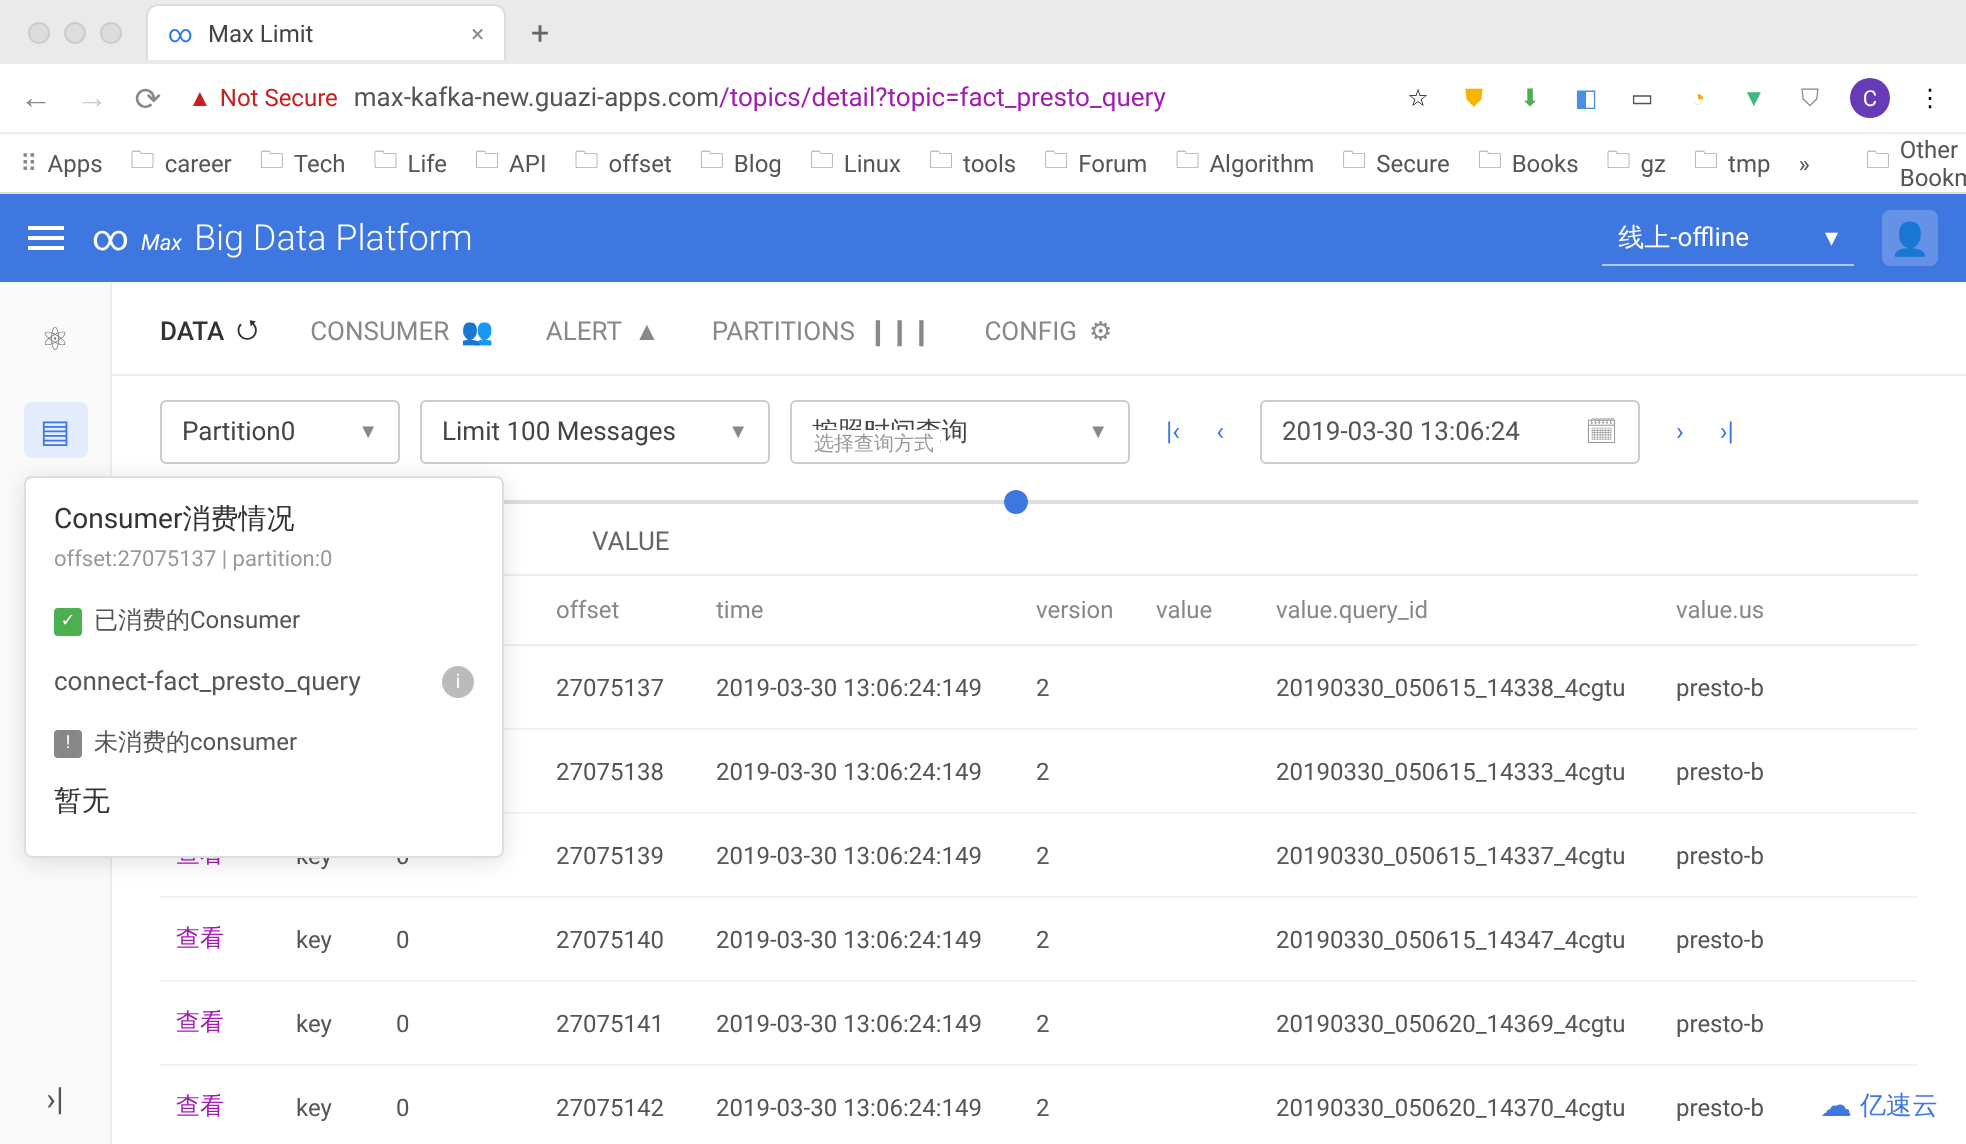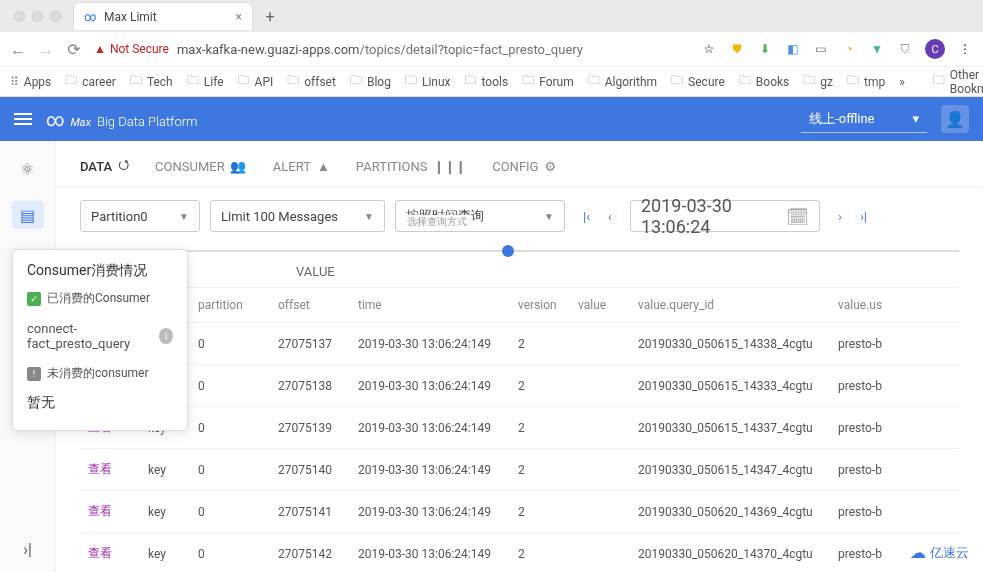--- a/index.html
+++ b/index.html
@@ -14,37 +14,37 @@
 .tab .fav { width: 14px; height: 14px; color: #2c7be5; font-size: 12px; display:flex; align-items:center; }
 .tab .close { margin-left: auto; color: #888; }
 .newtab { width: 22px; height: 22px; display: flex; align-items: center; justify-content: center; color: #666; border-radius: 50%; }
 
 .addr-row { display: flex; align-items: center; height: 34px; padding: 0 10px; gap: 12px; }
 .nav-ico { color: #888; width: 16px; text-align: center; }
 .nav-ico.fwd { color: #ccc; }
 .addrbox { flex: 1; display: flex; align-items: center; gap: 8px; font-size: 13px; color: #555; }
 .nsec { color: #c5221f; font-size: 12px; display: flex; align-items: center; gap: 4px; }
 .url { color: #555; }
-.url .dim { color: #737373; }
+.url .dim { color: #a21caf; }
 .ext-row { display: flex; gap: 12px; align-items: center; }
 .ext { width: 16px; height: 16px; display:flex; align-items:center; justify-content:center; font-size:12px; }
 .avatar-c { width: 20px; height: 20px; border-radius: 50%; background: #673ab7; color: #fff; display: flex; align-items: center; justify-content: center; font-size: 11px; }
 
 .bm-row { display: flex; align-items: center; height: 30px; padding: 0 10px; gap: 14px; font-size: 12px; color: #555; border-top: 1px solid #eee; }
 .bm { display: flex; align-items: center; gap: 5px; }
 .bm .ficon { color: #888; }
 .bm-row .spacer { flex: 1; }
 
 
 .appbar { height: 44px; background: #3f77e0; color: #fff; display: flex; align-items: center; padding: 0 14px; gap: 14px; }
 .hamburger { display: flex; flex-direction: column; gap: 3px; }
 .hamburger div { width: 18px; height: 2px; background: #fff; }
 .brand { display: flex; align-items: baseline; gap: 6px; }
 .brand .max { font-size: 11px; font-style: italic; }
-.brand .title { font-size: 13px; font-weight: 300; }
+.brand .title { font-size: 18px; font-weight: 300; }
 .appbar .spacer { flex: 1; }
 .env-select { border-bottom: 1px solid rgba(255,255,255,0.6); padding: 4px 8px; font-size: 13px; display: flex; align-items: center; gap: 38px; }
 .user-ico { width: 28px; height: 28px; background: rgba(255,255,255,0.2); border-radius: 4px; display: flex; align-items: center; justify-content: center; }
 
 
 .layout { display: flex; height: calc(572px - 32px - 34px - 30px - 44px); position: relative; }
 .sidebar { width: 56px; background: #fafafa; border-right: 1px solid #eee; display: flex; flex-direction: column; align-items: center; padding-top: 14px; gap: 18px; position: relative; }
 .sb-item { width: 32px; height: 28px; display: flex; align-items: center; justify-content: center; color: #777; border-radius: 4px; }
 .sb-item.active { background: #e3ecfb; color: #3f77e0; }
 .sb-collapse { margin-top: auto; margin-bottom: 14px; color: #555; }
@@ -55,40 +55,40 @@
 .page-tabs { display: flex; gap: 26px; padding: 14px 24px 10px; border-bottom: 1px solid #eee; font-size: 13px; color: #888; }
 .ptab { display: flex; align-items: center; gap: 6px; }
 .ptab.active { color: #333; font-weight: 500; }
 
 
 .toolbar { display: flex; align-items: center; gap: 10px; padding: 12px 24px; position: relative; }
 .sel { border: 1px solid #ccc; border-radius: 3px; height: 32px; display: flex; align-items: center; justify-content: space-between; padding: 0 10px; font-size: 13px; color: #444; position: relative; }
 .sel .arrow { color: #888; font-size: 10px; }
 .sel-label { position: absolute; top: -8px; left: 8px; background: #fff; font-size: 10px; color: #999; padding: 0 3px; margin-top: 22px; }
 .pager { display: flex; align-items: center; gap: 18px; color: #3f77e0; font-size: 13px; padding: 0 8px; }
-.datebox { border: 1px solid #ccc; border-radius: 3px; height: 32px; padding: 0 10px; font-size: 18px; color: #555; display: flex; align-items: center; width: 190px; gap: 8px; justify-content: flex-end; }
+.datebox { border: 1px solid #ccc; border-radius: 3px; height: 32px; padding: 0 10px; font-size: 13px; color: #555; display: flex; align-items: center; width: 190px; gap: 8px; justify-content: flex-end; }
 .cal-icon { margin-left: auto; color: #999; }
 
 
 .slider-wrap { padding: 6px 24px 4px; position: relative; }
 .slider-line { height: 2px; background: #ddd; position: relative; }
 .slider-knob { width: 12px; height: 12px; background: #3f77e0; border-radius: 50%; position: absolute; top: -5px; left: 48%; }
 
 
 .sec-label { padding: 8px 24px 8px 240px; font-size: 13px; color: #666; }
 
 
 .tbl { width: 100%; border-collapse: collapse; font-size: 12px; color: #555; }
 .tbl th { text-align: left; font-weight: 400; color: #888; padding: 10px 8px; border-bottom: 1px solid #eee; border-top: 1px solid #eee; }
 .tbl td { padding: 12px 8px; border-bottom: 1px solid #f3f3f3; }
 .tbl td.action a { color: #a21caf; text-decoration: none; }
 .tbl-wrap { padding: 0 24px; overflow: hidden; }
 
 
-.hover-panel { position: absolute; left: 12px; top: 249px; width: 176px; background: #fff; border: 1px solid #ddd; border-radius: 4px; box-shadow: 0 2px 12px rgba(0,0,0,0.12); padding: 12px 14px; font-size: 13px; color: #555; z-index: 50; }
+.hover-panel { position: absolute; left: 12px; top: 238px; width: 240px; background: #fff; border: 1px solid #ddd; border-radius: 4px; box-shadow: 0 2px 12px rgba(0,0,0,0.12); padding: 12px 14px; font-size: 13px; color: #555; z-index: 50; }
 .hover-panel .hp-title { font-size: 14px; color: #333; margin-bottom: 4px; }
 .hover-panel .hp-sub { font-size: 11px; color: #999; margin-bottom: 10px; }
 .hover-panel .hp-sec { display: flex; align-items: center; gap: 6px; padding: 6px 0; font-size: 12px; }
 .hp-badge-g { width: 14px; height: 14px; background: #4caf50; border-radius: 2px; display: inline-flex; align-items: center; justify-content: center; color: #fff; font-size: 9px; }
 .hp-badge-d { width: 14px; height: 14px; background: #888; border-radius: 2px; display: inline-flex; align-items: center; justify-content: center; color: #fff; font-size: 9px; }
 .hp-info { width: 16px; height: 16px; border-radius: 50%; background: #bbb; color: #fff; display: inline-flex; align-items: center; justify-content: center; font-size: 10px; }
 .hp-row { display: flex; align-items: center; justify-content: space-between; padding: 8px 0; }
 
 .watermark { position: absolute; right: 14px; bottom: 10px; color: #3f77e0; font-size: 13px; display: flex; align-items: center; gap: 4px; z-index: 60; }
 .wm-logo { font-size: 16px; }
@@ -388,20 +388,21 @@
               <td>presto-b</td>
             </tr>
           </tbody>
       </table>
     </div>
   </div>
 </div>
 
 <div class="hover-panel">
   <div class="hp-title">Consumer消费情况</div>
+  <div class="hp-sub">offset:27075137 | partition:0</div>
   <div class="hp-sec">
     <span class="hp-badge-g">✓</span>
     <span>已消费的Consumer</span>
   </div>
   <div class="hp-row">
     <span>connect-fact_presto_query</span>
     <span class="hp-info">i</span>
   </div>
   <div class="hp-sec">
     <span class="hp-badge-d">!</span>

